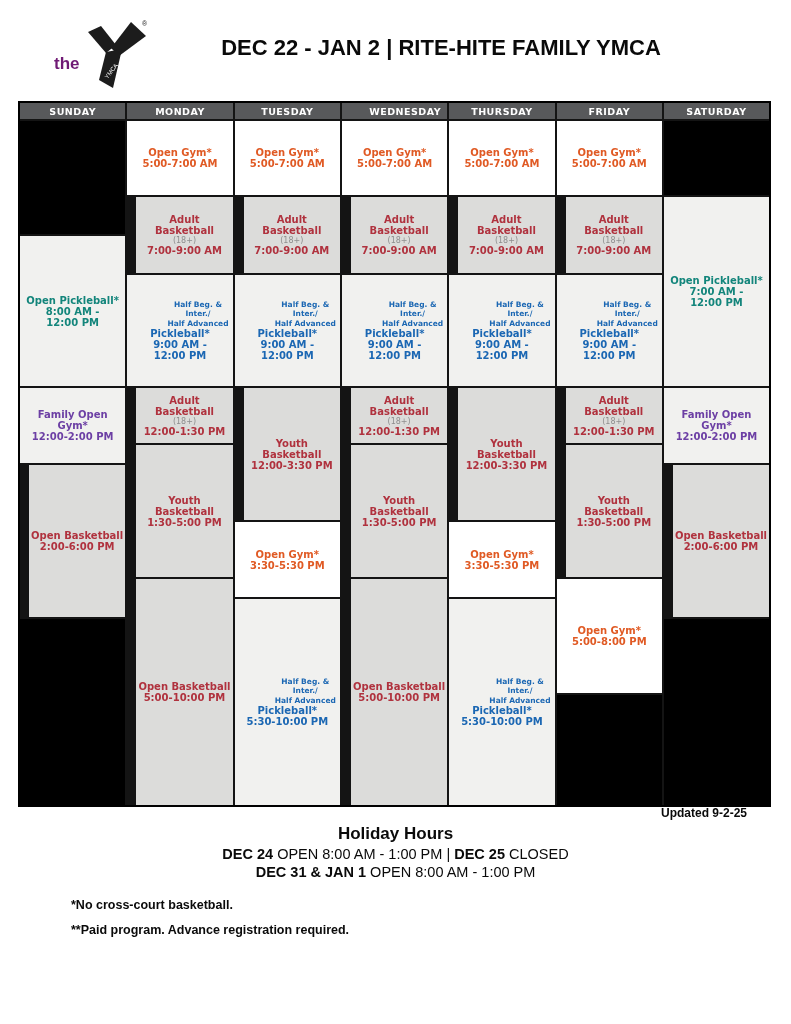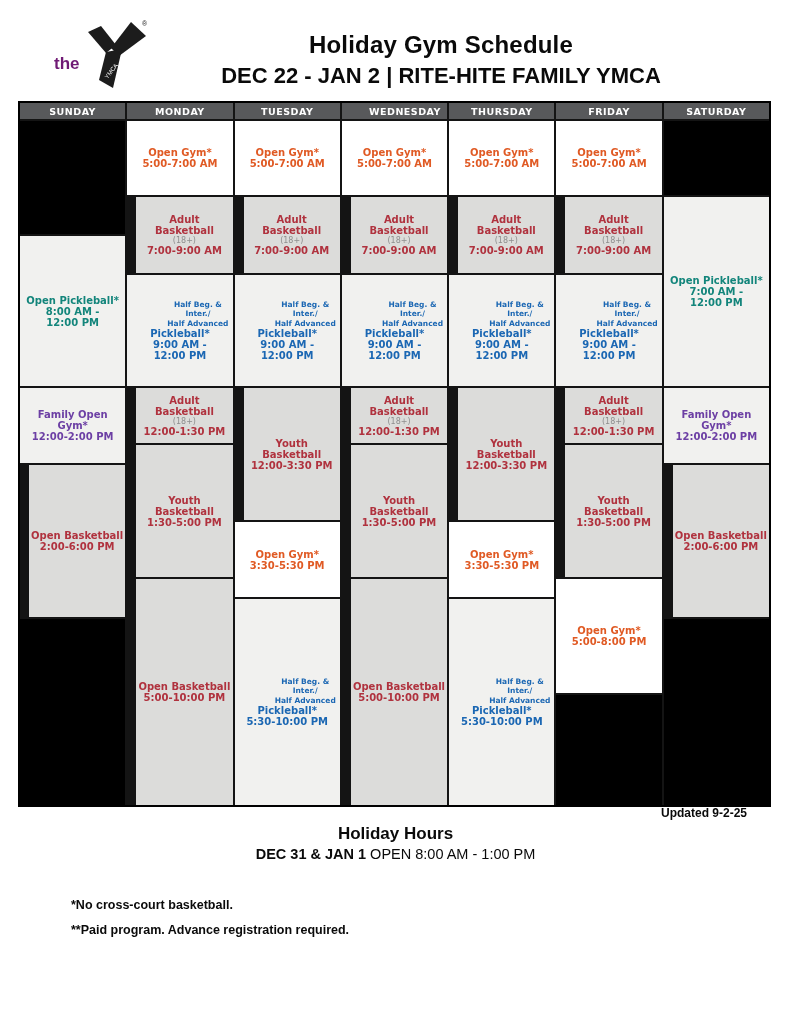--- a/index.html
+++ b/index.html
@@ -11,21 +11,21 @@
   .logo-the{position:absolute;left:2px;top:36px;font:bold 17px "Liberation Sans",sans-serif;color:#701a75;}
   .logo svg{position:absolute;left:26px;top:0;}
   .titles{position:absolute;left:110px;top:31px;width:662px;text-align:center;}
   .title{font-size:24px;font-weight:bold;letter-spacing:.2px;}
   .subtitle{font-size:22px;font-weight:bold;margin-top:4px;}
 
   
   .grid{position:absolute;left:18px;top:101px;width:753px;box-sizing:border-box;
         background:#141414;border:2px solid #000;
         display:grid;gap:2px;
-        grid-template-columns:repeat(7,1fr);
+        grid-template-columns:repeat(6,1fr);
         grid-template-rows:16px 74px 37px 37px 111px 55px 18px 55px 55px 18px 18px 74px 110px;}
   .day-header{background:#58595B;color:#fff;font:bold 9.5px "DejaVu Sans",sans-serif;
         letter-spacing:.5px;display:flex;align-items:center;justify-content:center;}
   .cell{display:flex;flex-direction:column;justify-content:center;
         text-align:center;padding:2px;line-height:1.3;overflow:hidden;}
   .bg-white{background:#FFFFFF;}
   .bg-light{background:#F1F1EF;}
   .bg-gray{background:#DCDCDA;margin-left:9px;}
   .bg-black{background:#000000;}
   .ln-name,.ln-time{font:bold 10px "DejaVu Sans",sans-serif;}
@@ -49,21 +49,20 @@
   <span class="logo-the">the</span>
   <svg width="70" height="78" viewBox="0 0 70 78">
     <polygon points="10,14 23,8 38,27 28,35" fill="#1c1c1c"></polygon>
     <polygon points="33,30 53,4 68,18 41,38" fill="#1c1c1c"></polygon>
     <polygon points="28,34 44,31 35,70 21,62" fill="#1c1c1c"></polygon>
     <text x="64" y="8" font-size="7" fill="#1c1c1c">®</text>
     <text x="24" y="58" font-size="6" fill="#ffffff" transform="rotate(-52 30 54)" font-family="Liberation Sans, sans-serif">YMCA</text>
   </svg>
 </div>
 <div class="titles">
-  <div class="title">Holiday Gym Schedule</div>
   <div class="subtitle">DEC 22 - JAN 2 | RITE-HITE FAMILY YMCA</div>
 </div>
 
 <div class="grid">
     <div class="day-header" style="grid-area: 1 / 1;">SUNDAY</div>
     <div class="day-header" style="grid-area: 1 / 2;">MONDAY</div>
     <div class="day-header" style="grid-area: 1 / 3;">TUESDAY</div>
     <div class="day-header" style="grid-area: 1 / 4; padding-left: 21px;">WEDNESDAY</div>
     <div class="day-header" style="grid-area: 1 / 5;">THURSDAY</div>
     <div class="day-header" style="grid-area: 1 / 6;">FRIDAY</div>
@@ -247,17 +246,18 @@
       <div class="ln-name">Open Basketball</div>
       <div class="ln-time">2:00-6:00 PM</div>
     </div>
     <div class="cell bg-black" style="grid-area: 12 / 7 / 14;"></div>
   </div>
 
 <div class="updated">Updated 9-2-25</div>
 
 <div class="hh">
   <div class="hh-title">Holiday Hours</div>
+  <div class="hh-line"><b>DEC 24</b><span> OPEN 8:00 AM - 1:00 PM | </span><b>DEC 25</b><span> CLOSED</span></div>
   <div class="hh-line"><b>DEC 31 &amp; JAN 1</b><span> OPEN 8:00 AM - 1:00 PM</span></div>
 </div>
 
 <div class="note note-1">*No cross-court basketball.</div>
 <div class="note note-2">**Paid program. Advance registration required.</div>
 
 </body></html>

